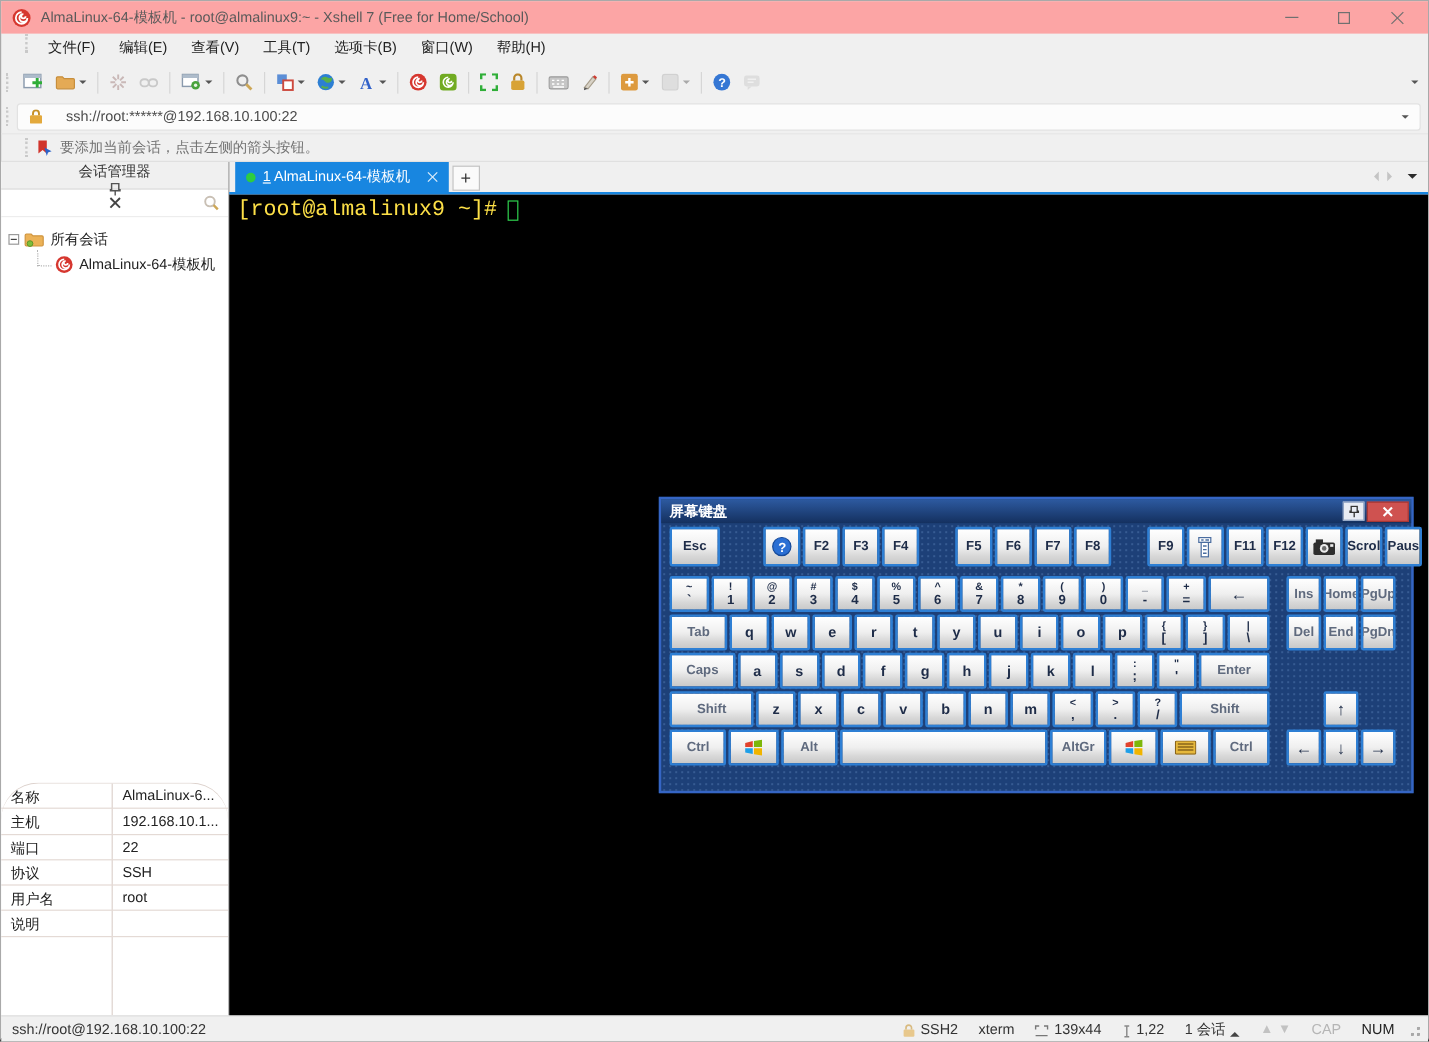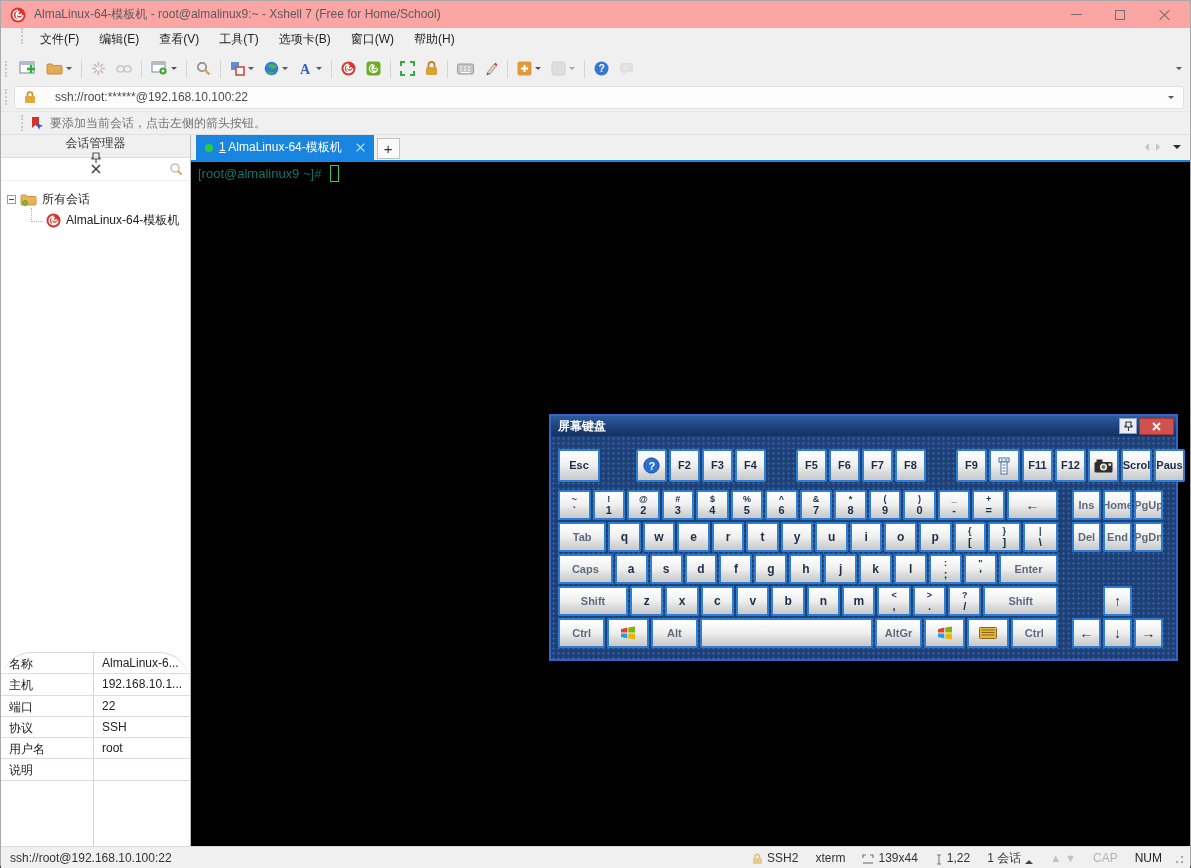--- a/index.html
+++ b/index.html
@@ -69,21 +69,21 @@
   .tab-index { text-decoration:underline; }
   .tab-x { position:relative; width:9px; height:9px; margin-left:8px; opacity:.85; }
   .tab-x::before,.tab-x::after { content:""; position:absolute; left:4px; top:-1px; width:1px; height:11px; background:#fff; }
   .tab-x::before { transform:rotate(45deg);} .tab-x::after { transform:rotate(-45deg);}
   .tab-plus { width:23px; height:21px; margin:0 0 1px 3px; background:#fafafa; border:1px solid #c2c2c2; color:#333; font-size:15px; display:flex; align-items:center; justify-content:center; }
   .tab-right { margin-left:auto; display:flex; align-items:center; gap:9px; padding:0 9px 7px 0; }
   .tri { width:0; height:0; border:4px solid transparent; }
   .tri.l { border-right-color:#c4c4c4; margin-right:-2px; }
   .tri.r { border-left-color:#c4c4c4; }
   .tri.dn { border-top-color:#2b2b2b; margin-top:4px; }
-  .terminal { flex:1; padding:3px 0 0 7px; font-family:Liberation Sans, sans-serif; font-size:13px; color:#0f766e; }
+  .terminal { flex:1; padding:3px 0 0 7px; font-family:Liberation Mono, monospace; font-size:18px; color:#fde047; }
   .prompt-line { display:flex; align-items:center; }
   .cursor { width:9px; height:17px; border:1px solid #2fd14e; margin-left:9px; }
 
   
   .statusbar { height:23px; background:#f0f0f0; border-top:1px solid #dadada; display:flex; align-items:center; padding:0 6px 0 9px; color:#333; }
   .sb-left { flex:1; }
   .seg { display:flex; align-items:flex-end; gap:4px; margin-left:17px; }
   .dim { color:#b5b5b5; }
   .tri-up-s { width:0;height:0;border:4px solid transparent;border-bottom-color:#444; margin-bottom:3px;}
   .arr { font-size:11px; color:#c2c2c2; }
@@ -92,21 +92,21 @@
     radial-gradient(circle at 10px 5px,#a9a9a9 1.2px,transparent 1.6px),
     radial-gradient(circle at 5px 10px,#a9a9a9 1.2px,transparent 1.6px); }
 
   
   .osk { position:absolute; left:548px; top:413px; width:629px; height:247px; border:2px solid #3565c4; background:#1d4078;
     background-image:radial-gradient(rgba(120,160,215,.28) 1px, transparent 1.3px); background-size:5px 5px; z-index:50; }
   .osk-title { height:20px; background:linear-gradient(180deg,#2d5aa0,#14305f); display:flex; align-items:center; padding:0 2px 0 7px; color:#fff; font-weight:bold; font-size:12px; }
   .osk-title .t { flex:1; }
   .osk-pin { width:18px; height:16px; background:#e8ecf4; border:1px solid #8fa3c4; display:flex; align-items:center; justify-content:center; margin-right:2px; }
   .osk-close { width:35px; height:17px; background:#cf5250; border:1px solid #a73734; display:flex; align-items:center; justify-content:center; }
-  .osk-body { padding:13px 6px 0 6px; }
+  .osk-body { padding:3px 6px 0 6px; }
   .key { height:30px; background:linear-gradient(180deg,#ffffff 0%,#efefef 50%,#d7d7d7 78%,#c9c9c9 100%);
     border:2px solid #2e7fd4; border-radius:2px; margin:0 1px; display:flex; flex-direction:column; align-items:center; justify-content:center;
     font-weight:bold; font-size:12px; color:#1e2c48; overflow:hidden; line-height:11px; }
   .key.mod span, .key .modtxt { color:#5f6a7e; font-size:11px; }
   .key.mod { font-size:11px; color:#5f6a7e; }
   .key .kt { font-size:9px; }
   .key .kb { font-size:11px; }
   .fn-row { display:flex; height:33px; margin-bottom:8px; }
   .fn-row .key { flex:none; width:31px; height:33px; font-size:11px; }
   .fn-row .key.esc { width:42px; }

